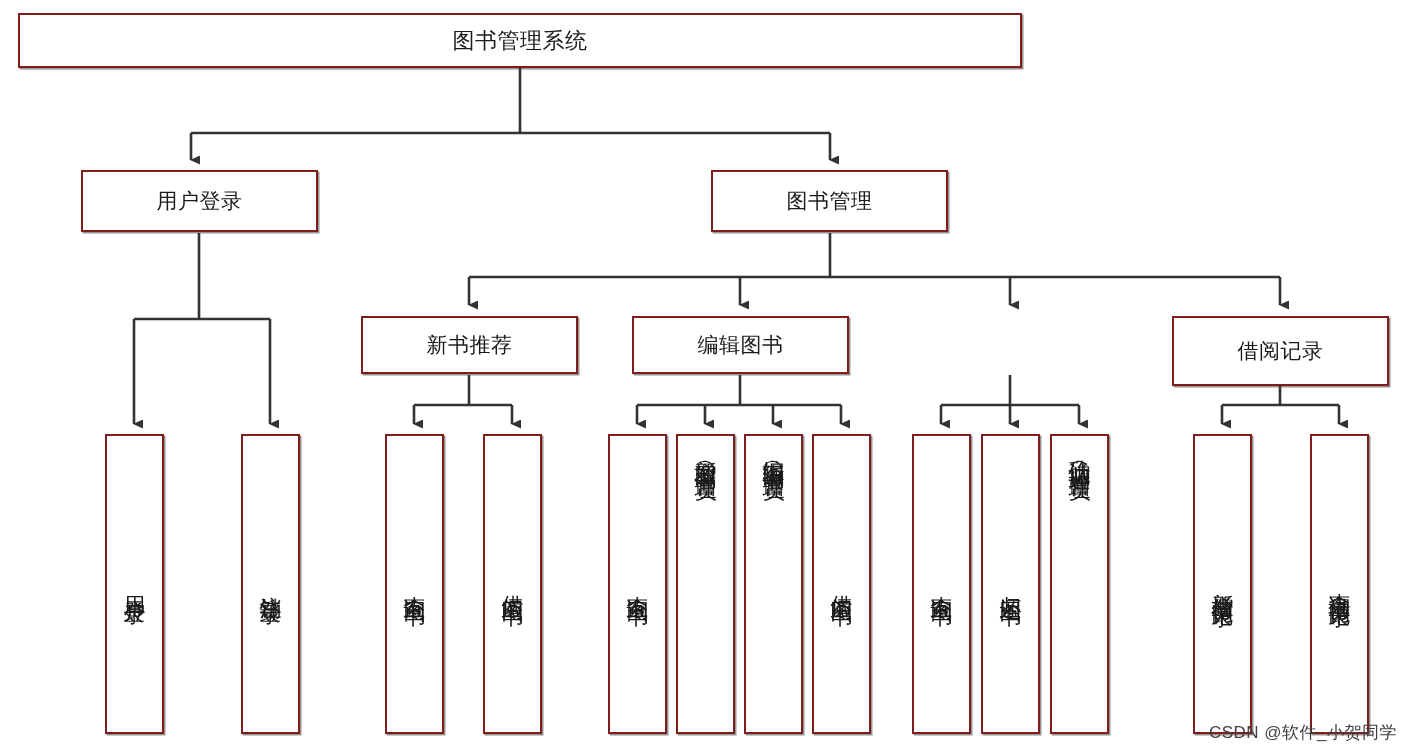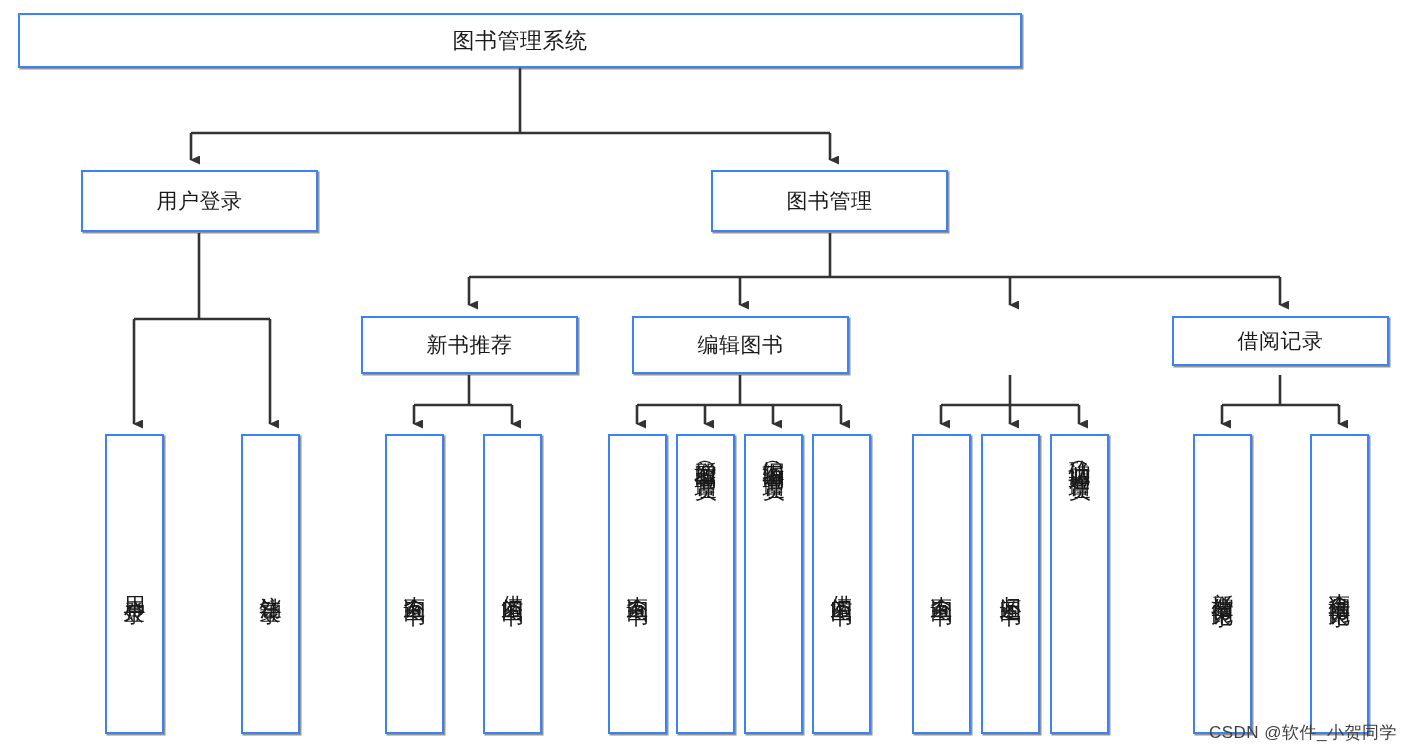--- a/index.html
+++ b/index.html
@@ -22,21 +22,21 @@
     position: absolute;
     left: 0;
     top: 0;
     width: 1405px;
     height: 747px;
     pointer-events: none;
   }
   .node {
     position: absolute;
     box-sizing: border-box;
-    border: 2px solid #3b82f6;
+    border: 2px solid #7f1d1d;
     background: #ffffff;
     display: flex;
     align-items: center;
     justify-content: center;
     color: #1a1a1a;
     box-shadow: 1.5px 1.5px 0 rgba(60,60,60,0.55);
   }
   .node .label {
     display: block;
     text-align: center;
@@ -150,21 +150,21 @@
 
   <div class="node horiz" style="left:361px; top:316px; width:217px; height:58px;">
     <span class="label">新书推荐</span>
   </div>
 
   <div class="node horiz" style="left:632px; top:316px; width:217px; height:58px;">
     <span class="label">编辑图书</span>
   </div>
 
 
-  <div class="node horiz" style="left:1172px; top:316px; width:217px; height:50px;">
+  <div class="node horiz" style="left:1172px; top:316px; width:217px; height:70px;">
     <span class="label">借阅记录</span>
   </div>
 
   <div class="node vert centered" style="left:105px; top:434px; width:59px; height:300px;">
     <span class="label">用户登录</span>
   </div>
   <div class="node vert centered" style="left:241px; top:434px; width:59px; height:300px;">
     <span class="label">注销登录</span>
   </div>
 

